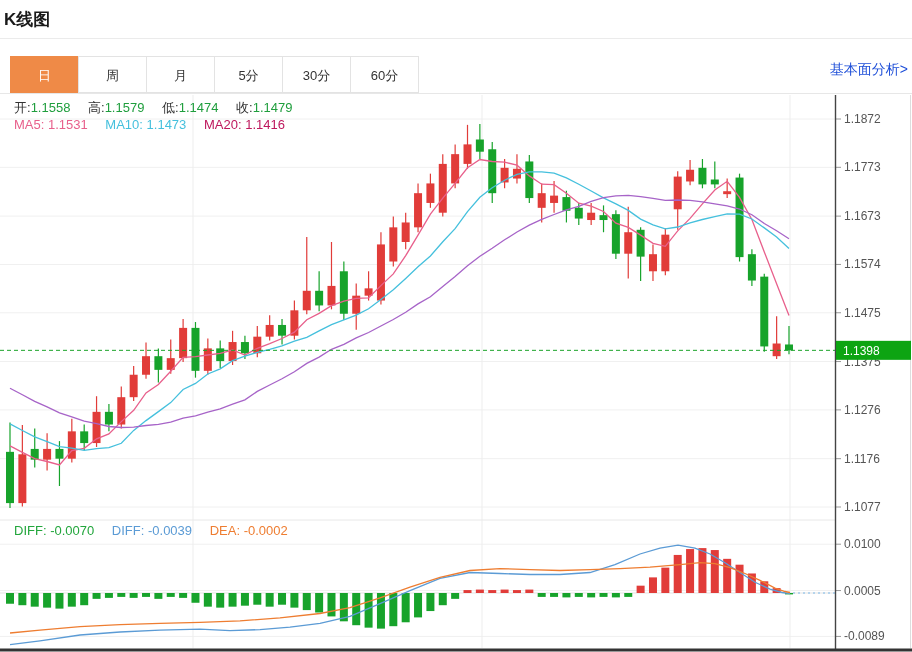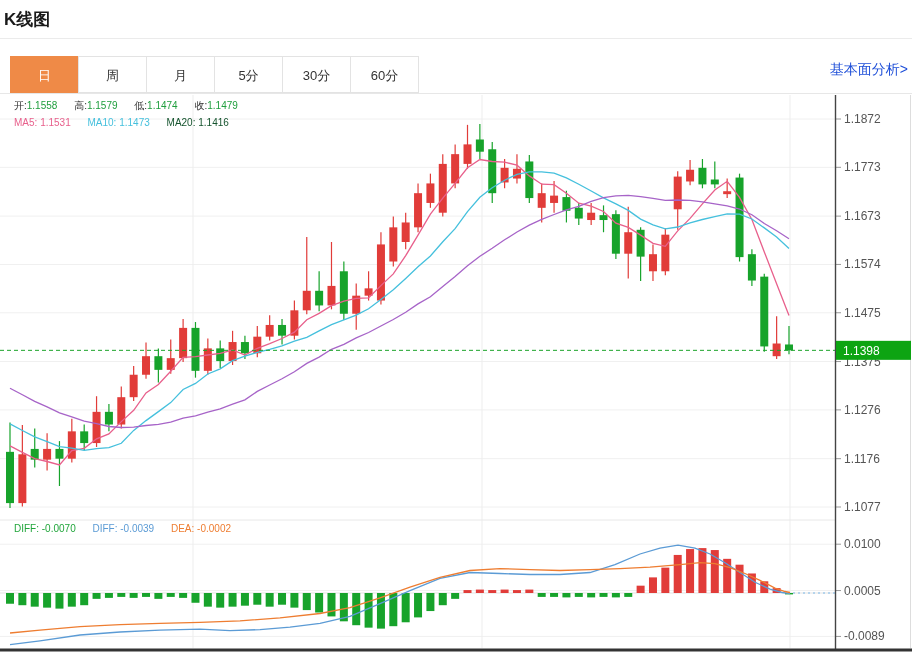--- a/index.html
+++ b/index.html
@@ -6,21 +6,21 @@
   body{width:912px;height:652px;position:relative;background:#fff;overflow:hidden;
        font-family:"Liberation Sans",sans-serif;}
   .page-title{position:absolute;left:4px;top:8px;font-size:17px;font-weight:bold;color:#1a1a1a;}
   .analysis-link{position:absolute;right:4px;top:13px;font-size:14px;color:#1d4ed8;cursor:pointer;margin-top:48px;}
   .title-divider{position:absolute;left:0;top:38px;width:912px;border-top:1px solid #ebebeb;}
   .tabbar{position:absolute;left:10px;top:56px;display:flex;z-index:3;}
   .tab{width:69px;height:37px;line-height:37px;text-align:center;font-size:13px;color:#333;
        background:#fff;border:1px solid #e3e3e3;margin-left:-1px;cursor:pointer;box-sizing:border-box;}
   .tab:first-child{margin-left:0;}
   .tabbar-underline{position:absolute;left:0;top:93px;width:912px;border-bottom:1px solid #e7e7e7;}
-  .info-row{position:absolute;font-size:10px;z-index:2;white-space:nowrap;}
+  .info-row{position:absolute;font-size:13px;z-index:2;white-space:nowrap;}
   .info-row .pair{margin-right:14px;}
   .info-row .lbl{color:#333;}
   #ohlc-row{left:14px;top:99px;}
   #ma-row{left:14px;top:117px;}
   #macd-row{left:14px;top:523px;}
   #chart-svg{position:absolute;left:0;top:0;z-index:1;}
 </style>
 </head>
 <body>
 
@@ -41,21 +41,21 @@
 <div class="info-row" id="ohlc-row">
   <span class="pair"><span class="lbl">开:</span><span class="val" style="color: rgb(31, 158, 61);">1.1558</span></span>
   <span class="pair"><span class="lbl">高:</span><span class="val" style="color: rgb(31, 158, 61);">1.1579</span></span>
   <span class="pair"><span class="lbl">低:</span><span class="val" style="color: rgb(31, 158, 61);">1.1474</span></span>
   <span class="pair"><span class="lbl">收:</span><span class="val" style="color: rgb(31, 158, 61);">1.1479</span></span>
 </div>
 
 <div class="info-row" id="ma-row">
   <span class="pair" style="color: rgb(232, 96, 140); margin-top: 24px;"><span>MA5:</span> <span>1.1531</span></span>
   <span class="pair" style="color: rgb(69, 192, 221); margin-top: 9px;"><span>MA10:</span> <span>1.1473</span></span>
-  <span class="pair" style="color: #14532d; margin-top: 39px;"><span>MA20:</span> <span>1.1416</span></span>
+  <span class="pair" style="color: #be185d; margin-top: 39px;"><span>MA20:</span> <span>1.1416</span></span>
 </div>
 
 <div class="info-row" id="macd-row">
   <span class="pair" style="color: rgb(34, 166, 60);"><span>DIFF:</span> <span>-0.0070</span></span>
   <span class="pair" style="color: rgb(91, 155, 213);"><span>DIFF:</span> <span>-0.0039</span></span>
   <span class="pair" style="color: rgb(238, 125, 49);"><span>DEA:</span> <span>-0.0002</span></span>
 </div>
 
 <svg id="chart-svg" width="912" height="652">
     <line x1="0" y1="119" x2="835" y2="119" stroke="#f0f0f0"></line>

